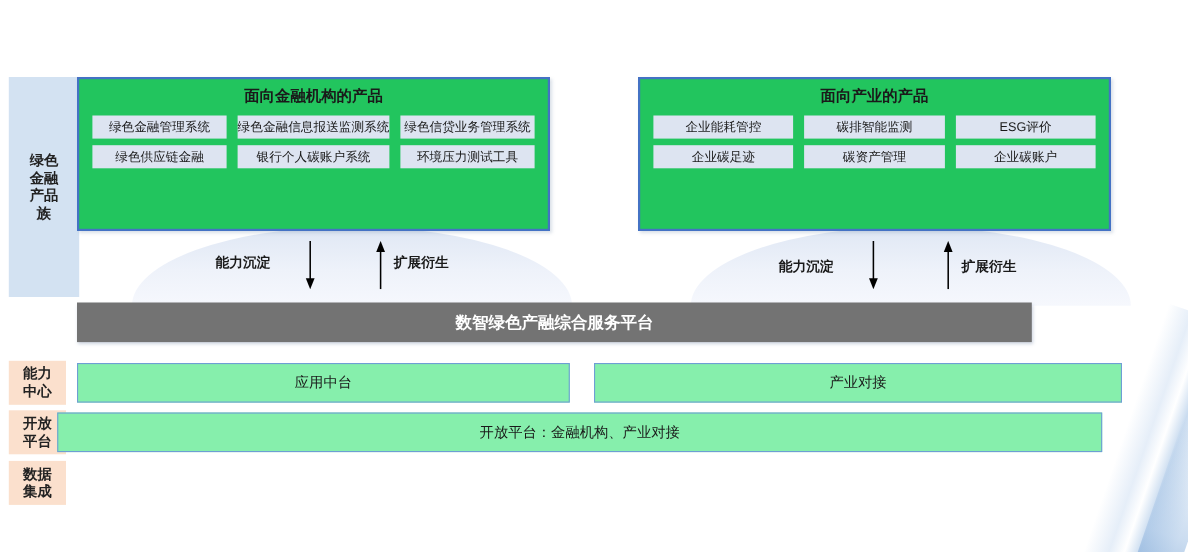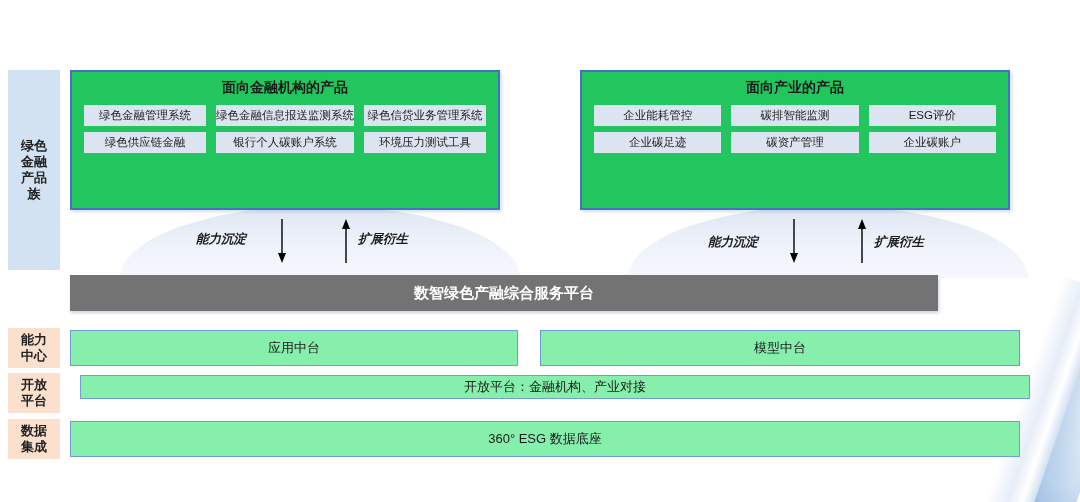--- a/index.html
+++ b/index.html
@@ -137,21 +137,21 @@
     justify-content: center;
     text-align: center;
     font-size: 13px;
     font-weight: bold;
     color: #222;
     line-height: 1.25;
   }
   .rail-blue  { background: #d3e2f2; }
   .rail-peach { background: #fbe0cd; }
 
-  #rail-products { left: 8px; top: 70px;  width: 52px; height: 200px; }
+  #rail-products { left: 8px; top: 70px;  width: 64px; height: 200px; }
   #rail-ability  { left: 8px; top: 328px; width: 52px; height: 40px; }
   #rail-open     { left: 8px; top: 373px; width: 52px; height: 40px; }
   #rail-data     { left: 8px; top: 419px; width: 52px; height: 40px; }
 
   
   .group-box {
     position: absolute;
     top: 70px;
     width: 430px;
     height: 140px;
@@ -187,21 +187,20 @@
     white-space: nowrap;
   }
 
   
   .flow-label {
     position: absolute;
     font-size: 12.5px;
     font-weight: bold;
     color: #1a1a1a;
     white-space: nowrap;
-    font-style: italic;
   }
   .arrow {
     position: absolute;
     width: 12px;
     height: 44px;
   }
 
   
   .platform-bar {
     position: absolute;
@@ -224,21 +223,21 @@
     border: 1.5px solid #6f9ed4;
     box-sizing: border-box;
     display: flex;
     align-items: center;
     justify-content: center;
     font-size: 13px;
     color: #1a1a1a;
   }
   #box-app    { left: 70px;  top: 330px; width: 448px; height: 36px; }
   #box-model  { left: 540px; top: 330px; width: 480px; height: 36px; }
-  #box-open   { left: 80px;  top: 375px; width: 950px; height: 24px; }
+  #box-open   { left: 52px;  top: 375px; width: 950px; height: 36px; }
   #box-data   { left: 70px;  top: 421px; width: 950px; height: 36px; }
 
   
   .page-number {
     position: absolute;
     left: 0; bottom: 5px;
     width: 1080px;
     text-align: center;
     font-size: 10px;
     font-style: italic;
@@ -339,18 +338,17 @@
     <svg width="12" height="44" viewBox="0 0 12 44" xmlns="http://www.w3.org/2000/svg">
       <line x1="6" y1="8" x2="6" y2="44" stroke="#000" stroke-width="1.4"></line>
       <polygon points="6,0 2,10 10,10" fill="#000"></polygon>
     </svg>
   </div>
   <div class="flow-label" style="left:874px; top:234px;">扩展衍生</div>
 
   <div class="platform-bar">数智绿色产融综合服务平台</div>
 
   <div class="layer-box" id="box-app">应用中台</div>
-  <div class="layer-box" id="box-model">模型中台</div>
+  <div class="layer-box" id="box-model">产业对接</div>
   <div class="layer-box" id="box-open">开放平台：金融机构、产业对接</div>
-  <div class="layer-box" id="box-data">360° ESG 数据底座</div>
 
 
 </div>
 
 </body></html>

